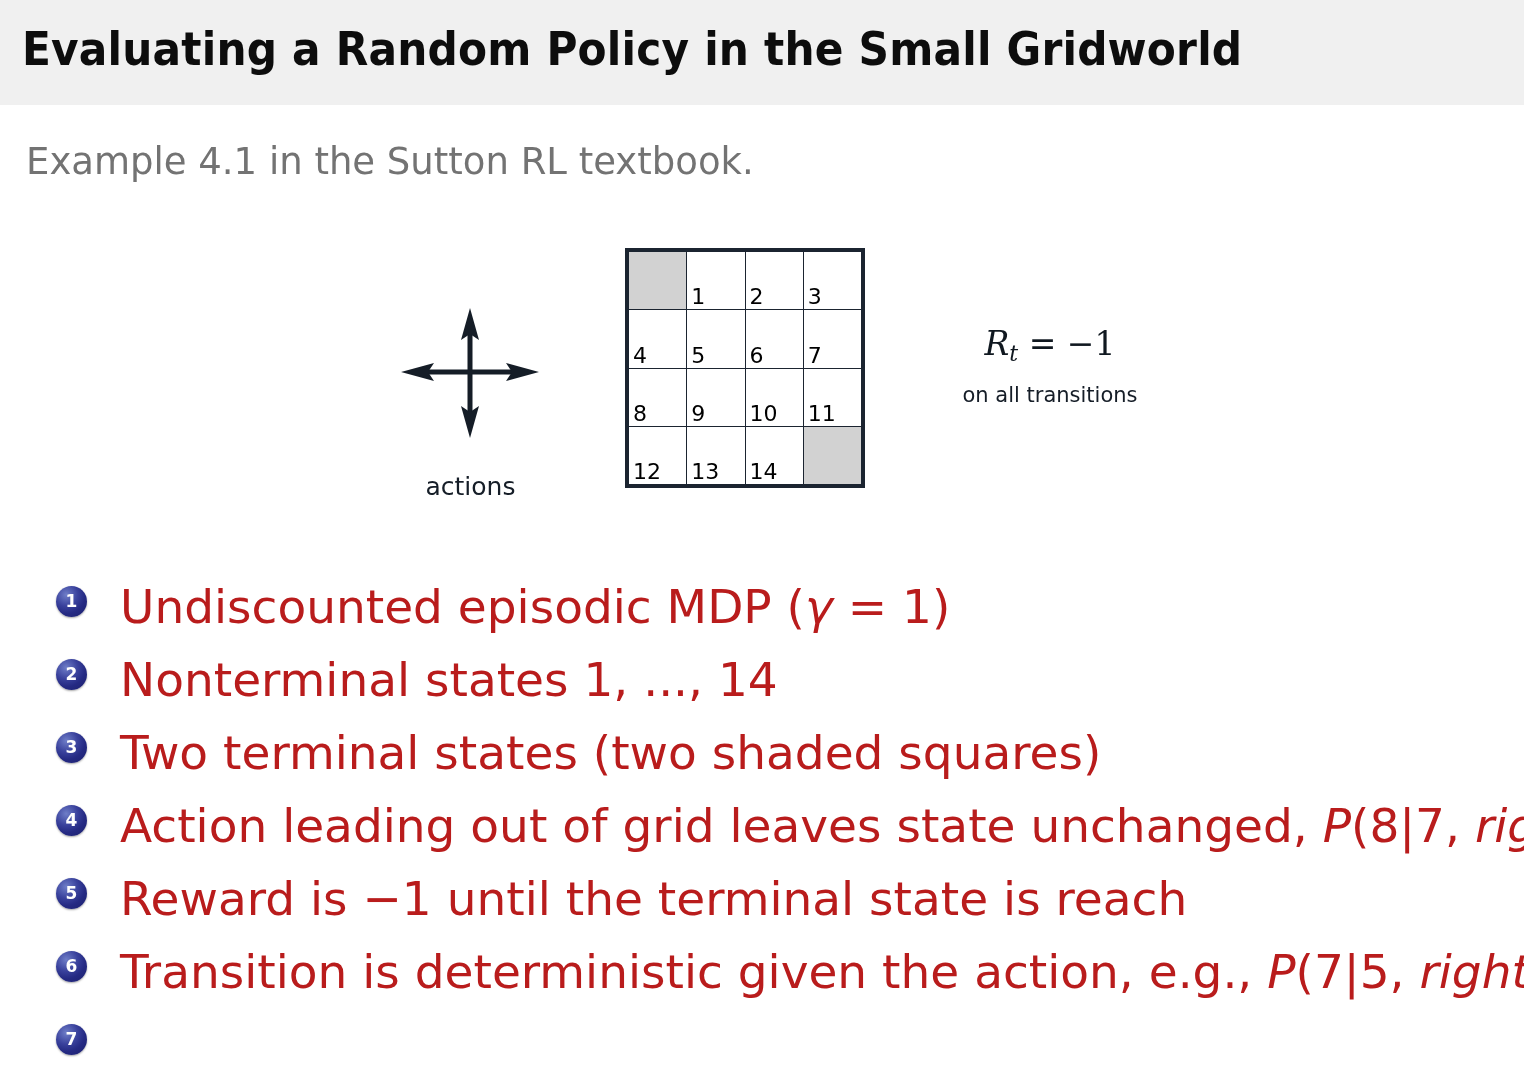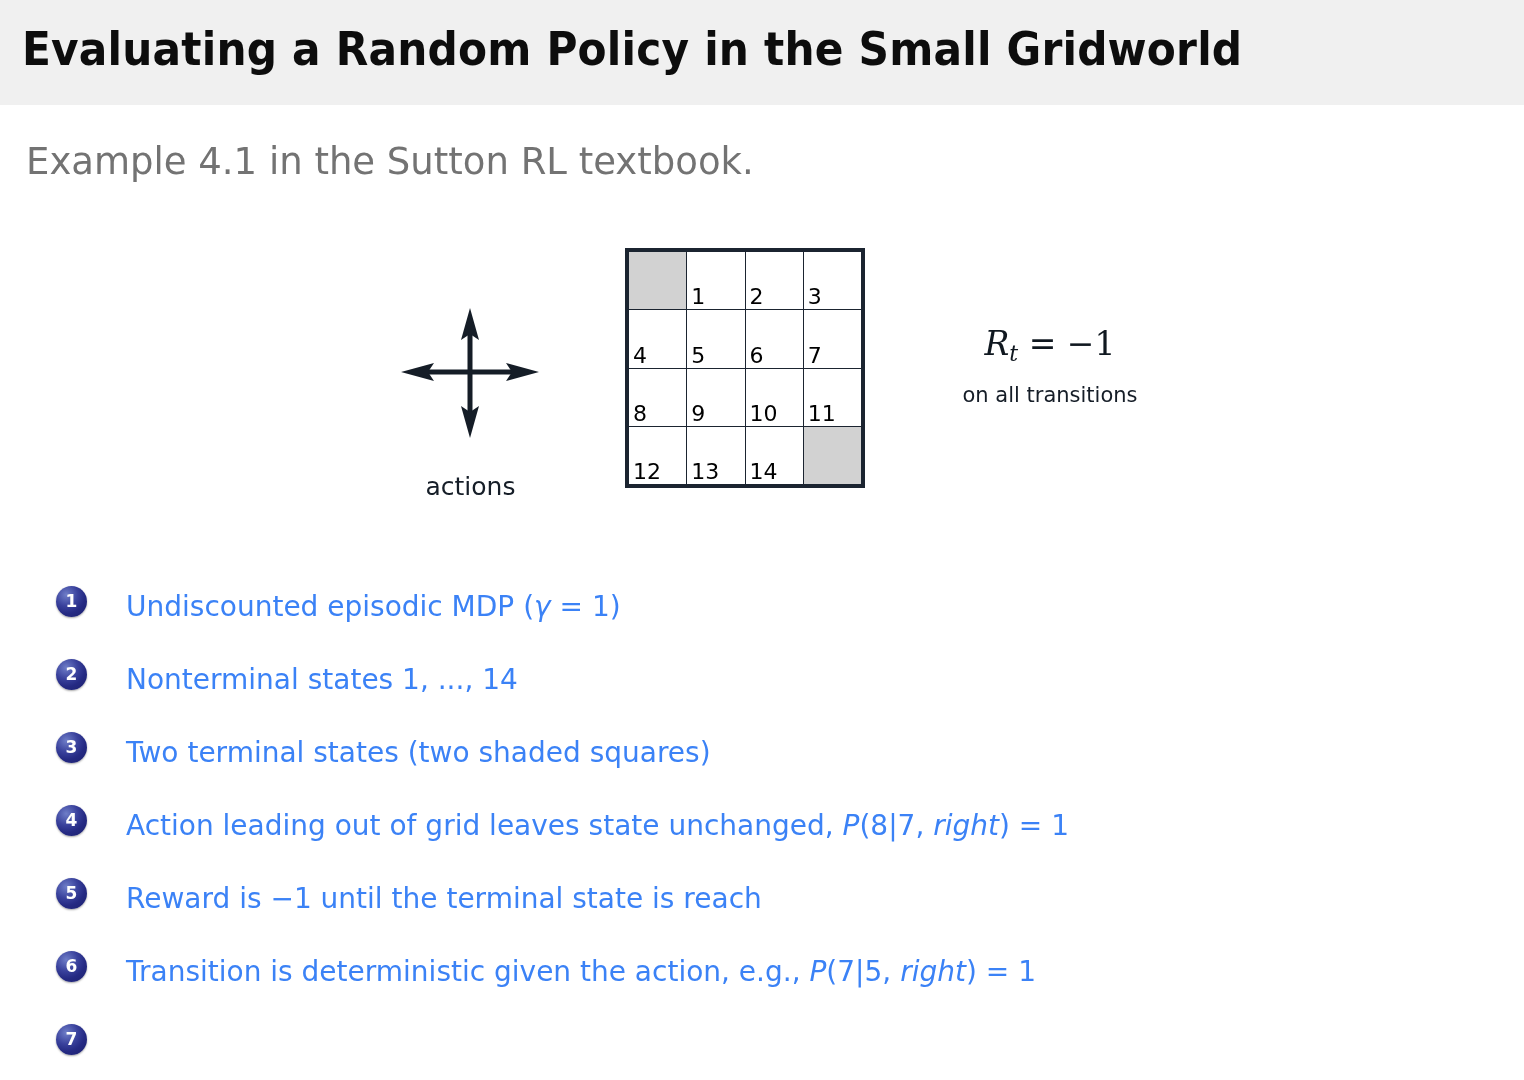--- a/index.html
+++ b/index.html
@@ -177,26 +177,26 @@
     box-shadow: 0 1px 2px rgba(0,0,0,0.35);
     color: #ffffff;
     font-size: 17px;
     line-height: 31px;
     text-align: center;
     font-weight: 600;
     box-sizing: border-box;
   }
   .enum-text {
     position: absolute;
-    left: 126px;
+    left: 120px;
     top: 0;
     height: 73px;
     line-height: 73px;
-    font-size: 28px;
-    color: #3b82f6;
+    font-size: 47px;
+    color: #b91c1c;
     white-space: nowrap;
   }
   .mathy {
     font-style: italic;
   }
   .mathup {
     font-style: normal;
   }
 </style>
 </head>

